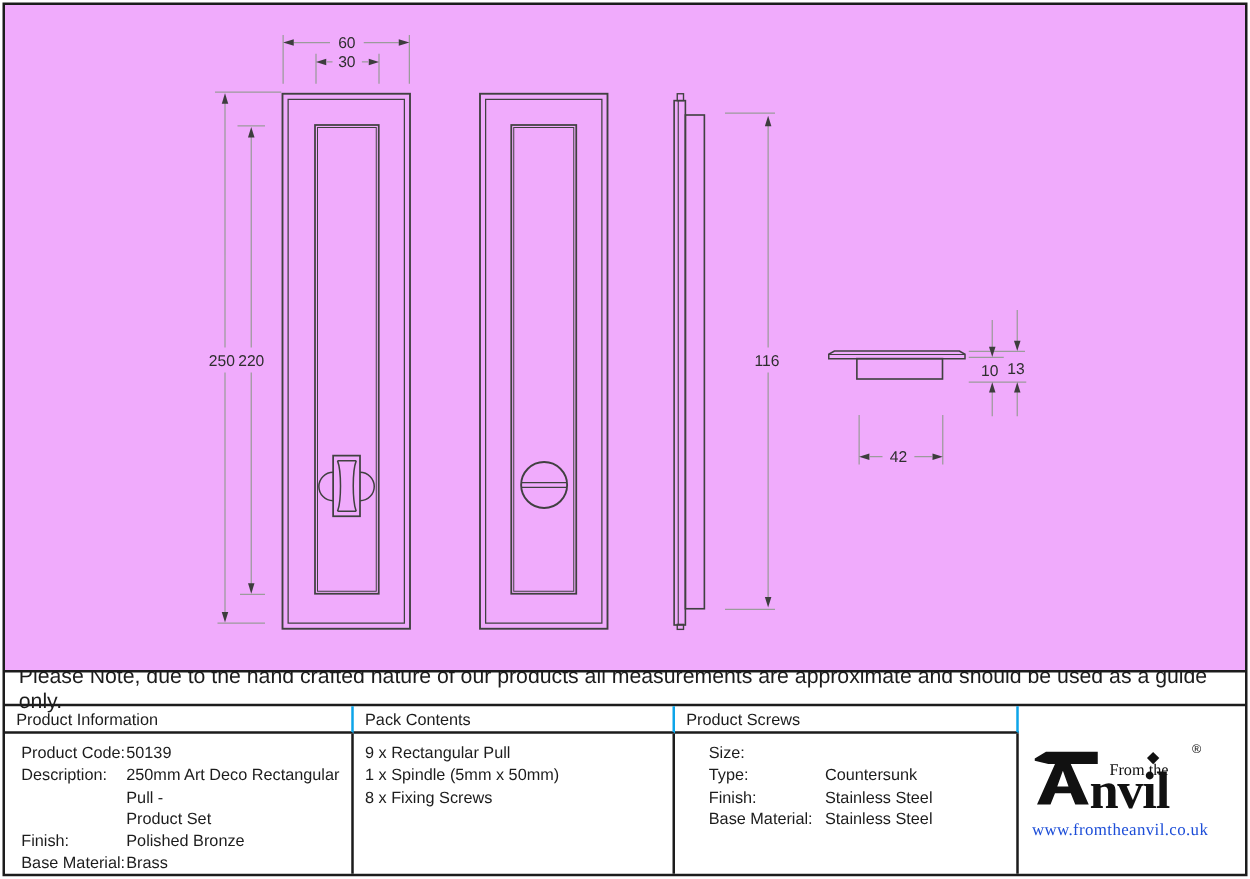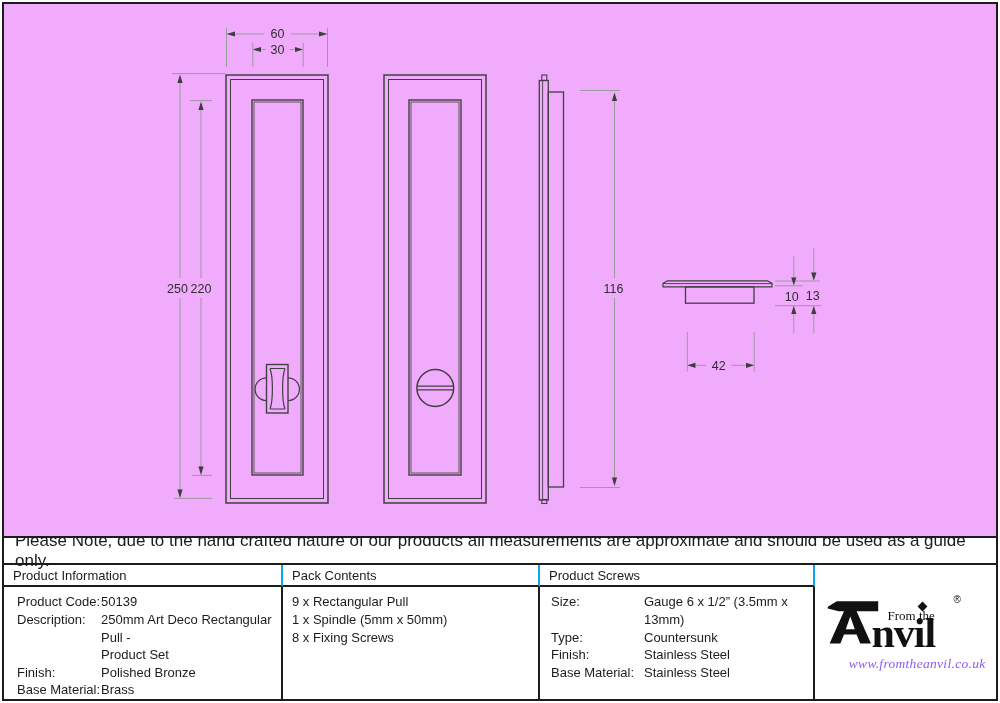--- a/index.html
+++ b/index.html
@@ -17,34 +17,34 @@
   .spec-table { flex:1; display:grid; grid-template-columns:279px 257px 275px 1fr;
                 grid-template-rows:22px 1fr; font-size:13px; }
   .hcell { border-right:2px solid #0ea5e9; border-bottom:2px solid #1c1c1c;
            display:flex; align-items:center; padding-left:9px; }
   .bcell { border-right:2px solid #1c1c1c; padding-top:6px; }
   .logo-cell { grid-column:4; grid-row:1 / span 2; display:flex; align-items:center; justify-content:center; }
 
   .kv-row { display:flex; line-height:17.6px; }
   .pi .kv-row { padding-left:13px; }
   .pi .kv-label { width:84px; flex:0 0 84px; }
-  .fs .kv-row { padding-left:11px; }
+  .fs .kv-row { padding-left:27px; }
   .fs .kv-label { width:93px; flex:0 0 93px; }
   .pack-line { padding-left:9px; line-height:17.6px; }
 
   .logo { width:160px; position:relative; }
   .logo-top { position:relative; height:60px; }
   .anvil-svg { position:absolute; left:0; bottom:4px; }
   .from-the { position:absolute; left:62px; top:16px; font-family:"Liberation Serif", serif; font-size:13px; color:#111; }
   .nvil { position:absolute; left:46px; bottom:-2px; font-family:"Liberation Serif", serif;
           font-weight:bold; font-size:42px; line-height:1; color:#111; letter-spacing:-1px; }
   .i-diamond { position:absolute; left:93px; top:11px; width:7px; height:7px; background:#111; transform:rotate(45deg); }
   .registered { position:absolute; left:128px; top:2px; font-size:10px; color:#111; }
-  .logo-url { margin-top:4px; text-align:right; font-family:"Liberation Serif", serif;
-              font-style:italic; font-size:13.5px; letter-spacing:0.3px; color:#8b5cf6; }
+  .logo-url { margin-top:4px; text-align:left; font-family:"Liberation Serif", serif;
+              font-size:13.5px; letter-spacing:0.3px; color:#1d4ed8; }
 
   .dim-text { font-family:"Liberation Sans", sans-serif; font-size:12.5px; fill:#2e2e2e; }
 </style>
 </head>
 <body>
 
 <div class="page">
   <div class="frame">
 
     <div class="drawing-area">
@@ -193,21 +193,20 @@
 
       <div class="bcell">
         <div class="pack-line">9 x Rectangular Pull</div>
         <div class="pack-line">1 x Spindle (5mm x 50mm)</div>
         <div class="pack-line">8 x Fixing Screws</div>
       </div>
 
       <div class="bcell fs">
         <div class="kv-row">
           <span class="kv-label">Size:</span>
-          <span class="kv-value">Gauge 6 x 1/2” (3.5mm x 13mm)</span>
         </div>
         <div class="kv-row">
           <span class="kv-label">Type:</span>
           <span class="kv-value">Countersunk</span>
         </div>
         <div class="kv-row">
           <span class="kv-label">Finish:</span>
           <span class="kv-value">Stainless Steel</span>
         </div>
         <div class="kv-row">

